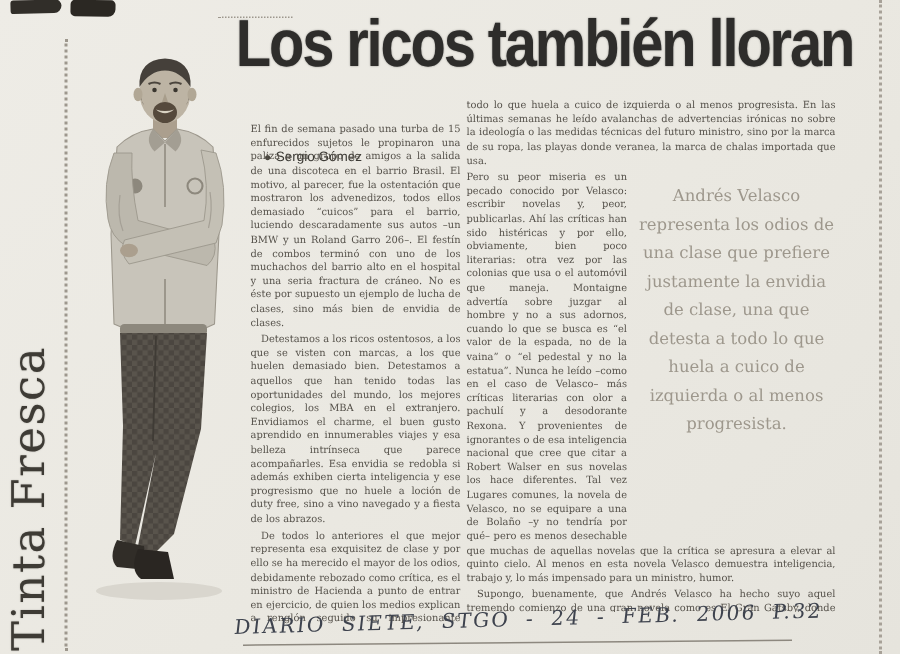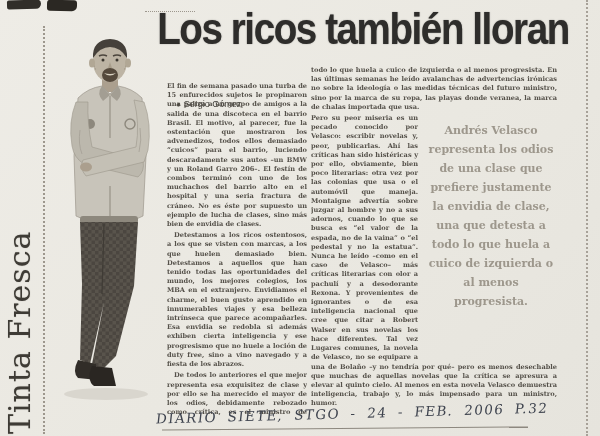--- a/index.html
+++ b/index.html
@@ -24,21 +24,21 @@
     color:#2e2d2b;transform:scale(.94,1.08);transform-origin:center top;
     text-shadow:0 0 1.2px rgba(46,45,43,.55);}
 
   .byline{position:absolute;left:176px;top:53px;font-family:"Liberation Sans",sans-serif;
     font-size:9px;font-weight:normal;color:#3c3a35;margin-top:46px;}
   .byline .bullet{font-size:8px;color:#4a473f;margin-right:3px;}
 
   .photo{position:absolute;left:46px;top:34px;width:126px;height:372px;}
 
   .col{position:absolute;font-size:6.6px;line-height:9.2px;text-align:justify;color:#55514a;
-    overflow:hidden;filter:blur(.25px);font-weight:bold;}
+    overflow:hidden;filter:blur(.25px);}
   .col p{margin:0 0 2px 0;}
   .col p + p{text-indent:7px;}
   .col1{left:167px;top:82px;width:140px;height:334px;}
   .col2{left:311px;top:66px;width:246px;height:342px;}
 
   .pullquote{float:right;width:132px;height:230px;margin:3px 0 3px 7px;padding-top:4px;
     font-family:"DejaVu Serif",serif;font-size:11px;line-height:19px;color:#9d978c;
     text-align:center;text-indent:0;filter:blur(.2px);}
 
   .handwriting{position:absolute;left:156px;top:405px;width:400px;

